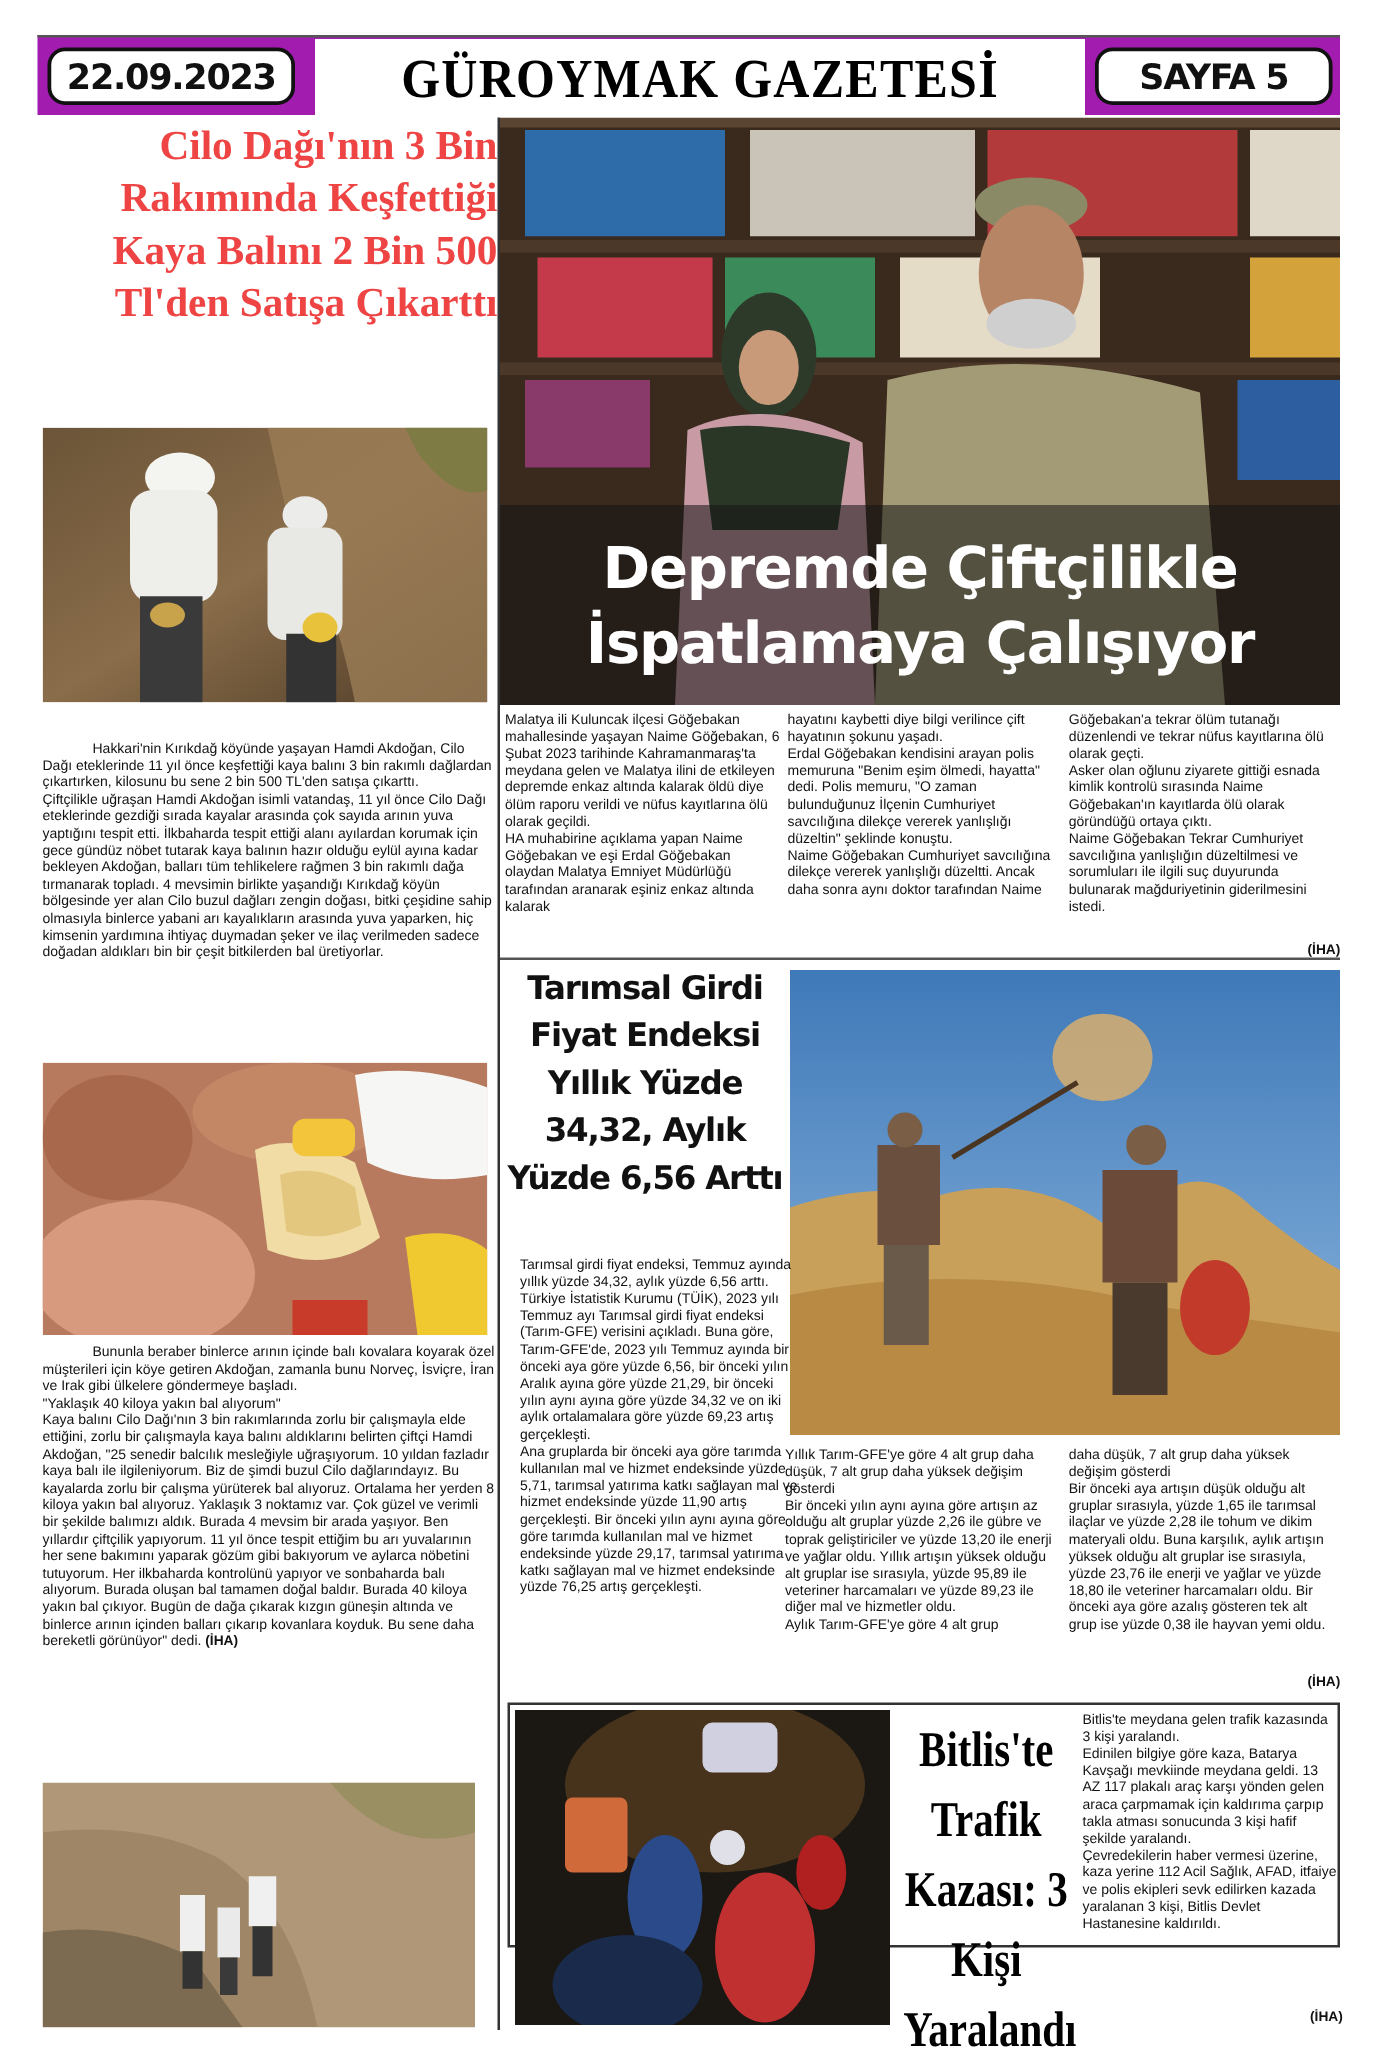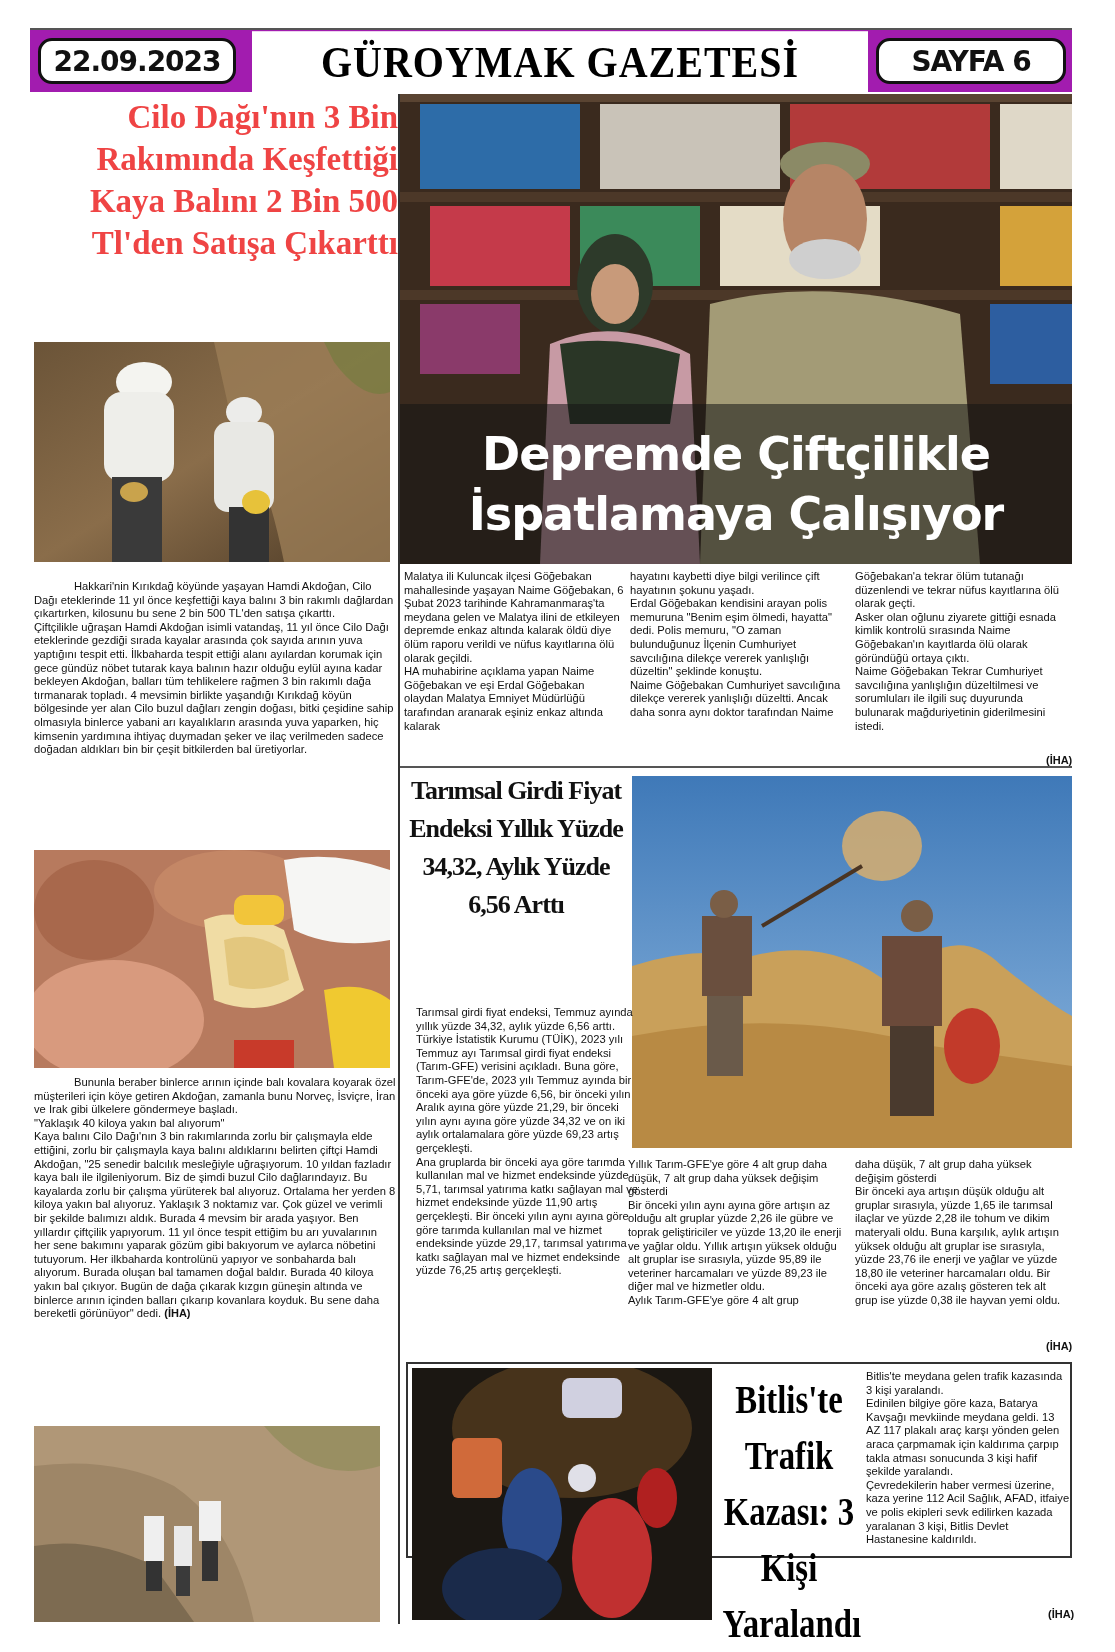--- a/index.html
+++ b/index.html
@@ -36,21 +36,21 @@
   .h-bitlis { position: absolute; font-family: "Liberation Serif", serif; font-weight: bold; text-align: center; font-size: 40px; line-height: 56px; color: #000; transform: scaleX(0.82); transform-origin: center top; }
 </style>
 </head>
 <body>
 
 <div class="page">
 
   <div class="masthead">
     <div class="pill date">22.09.2023</div>
     <div class="mast-title">GÜROYMAK GAZETESİ</div>
-    <div class="pill page-no">SAYFA 6</div>
+    <div class="pill page-no">SAYFA 5</div>
   </div>
 
   <div class="leftcol">
     <h1 class="headline-serif h-cilo">Cilo Dağı'nın 3 Bin Rakımında Keşfettiği Kaya Balını 2 Bin 500 Tl'den Satışa Çıkarttı</h1>
 
     <div class="photo" style="left:4px; top:248px; width:356px; height:220px;">
       <svg width="356" height="220" viewBox="0 0 356 220">
         <defs>
           <linearGradient id="rockA" x1="0" y1="0" x2="1" y2="1">
             <stop offset="0" stop-color="#6b5438"></stop>
@@ -65,21 +65,21 @@
         <rect x="70" y="50" width="70" height="90" rx="18" fill="#eeeeea"></rect>
         <rect x="78" y="135" width="50" height="85" fill="#3a3a3a"></rect>
         <ellipse cx="210" cy="70" rx="18" ry="15" fill="#ececea"></ellipse>
         <rect x="180" y="80" width="60" height="90" rx="14" fill="#e8e8e4"></rect>
         <rect x="195" y="165" width="40" height="55" fill="#333"></rect>
         <ellipse cx="222" cy="160" rx="14" ry="12" fill="#e7c23a"></ellipse>
         <ellipse cx="100" cy="150" rx="14" ry="10" fill="#c9a34c"></ellipse>
       </svg>
     </div>
 
-    <div class="body-text" style="left:4px; top:486px; width:362px;">
+    <div class="body-text" style="left:4px; top:499px; width:362px;">
       <p class="ind">Hakkari'nin Kırıkdağ köyünde yaşayan Hamdi Akdoğan, Cilo Dağı eteklerinde 11 yıl önce keşfettiği kaya balını 3 bin rakımlı dağlardan çıkartırken, kilosunu bu sene 2 bin 500 TL'den satışa çıkarttı.</p>
       <p>Çiftçilikle uğraşan Hamdi Akdoğan isimli vatandaş, 11 yıl önce Cilo Dağı eteklerinde gezdiği sırada kayalar arasında çok sayıda arının yuva yaptığını tespit etti. İlkbaharda tespit ettiği alanı ayılardan korumak için gece gündüz nöbet tutarak kaya balının hazır olduğu eylül ayına kadar bekleyen Akdoğan, balları tüm tehlikelere rağmen 3 bin rakımlı dağa tırmanarak topladı. 4 mevsimin birlikte yaşandığı Kırıkdağ köyün bölgesinde yer alan Cilo buzul dağları zengin doğası, bitki çeşidine sahip olmasıyla binlerce yabani arı kayalıkların arasında yuva yaparken, hiç kimsenin yardımına ihtiyaç duymadan şeker ve ilaç verilmeden sadece doğadan aldıkları bin bir çeşit bitkilerden bal üretiyorlar.</p>
     </div>
 
     <div class="photo" style="left:4px; top:756px; width:356px; height:218px;">
       <svg width="356" height="218" viewBox="0 0 356 218">
         <rect width="356" height="218" fill="#b77a5e"></rect>
         <ellipse cx="80" cy="170" rx="90" ry="60" fill="#d89a7e"></ellipse>
         <ellipse cx="60" cy="60" rx="60" ry="50" fill="#a8684c"></ellipse>
         <ellipse cx="200" cy="40" rx="80" ry="40" fill="#c48766"></ellipse>
@@ -160,21 +160,21 @@
 Naime Göğebakan Cumhuriyet savcılığına dilekçe vererek yanlışlığı düzeltti. Ancak daha sonra aynı doktor tarafından Naime</div>
     <div class="body-text" style="left:825px; top:542px; width:210px; white-space:pre-line;">Göğebakan'a tekrar ölüm tutanağı düzenlendi ve tekrar nüfus kayıtlarına ölü olarak geçti.
 Asker olan oğlunu ziyarete gittiği esnada kimlik kontrolü sırasında Naime Göğebakan'ın kayıtlarda ölü olarak göründüğü ortaya çıktı.
 Naime Göğebakan Tekrar Cumhuriyet savcılığına yanlışlığın düzeltilmesi ve sorumluları ile ilgili suç duyurunda bulunarak mağduriyetinin giderilmesini istedi.</div>
     <span class="iha" style="position:absolute; left:1016px; top:726px;">(İHA)</span>
   </div>
 
   <div class="rule" style="left:370px; top:738px; width:672px;"></div>
 
   <div>
-    <div class="h-tarim" style="left:372px; top:744px; width:228px;font-family:Liberation Serif, serif;">Tarımsal Girdi Fiyat Endeksi Yıllık Yüzde 34,32, Aylık Yüzde 6,56 Arttı</div>
+    <div class="h-tarim" style="left:372px; top:744px; width:228px;">Tarımsal Girdi Fiyat Endeksi Yıllık Yüzde 34,32, Aylık Yüzde 6,56 Arttı</div>
 
     <div class="photo" style="left:602px; top:748px; width:440px; height:372px;">
       <svg width="440" height="372" viewBox="0 0 440 372">
         <defs>
           <linearGradient id="sky" x1="0" y1="0" x2="0" y2="1">
             <stop offset="0" stop-color="#3f79b8"></stop>
               <stop offset="1" stop-color="#8fb8e0"></stop>
           </linearGradient>
         </defs>
         <rect width="440" height="372" fill="url(#sky)"></rect>

